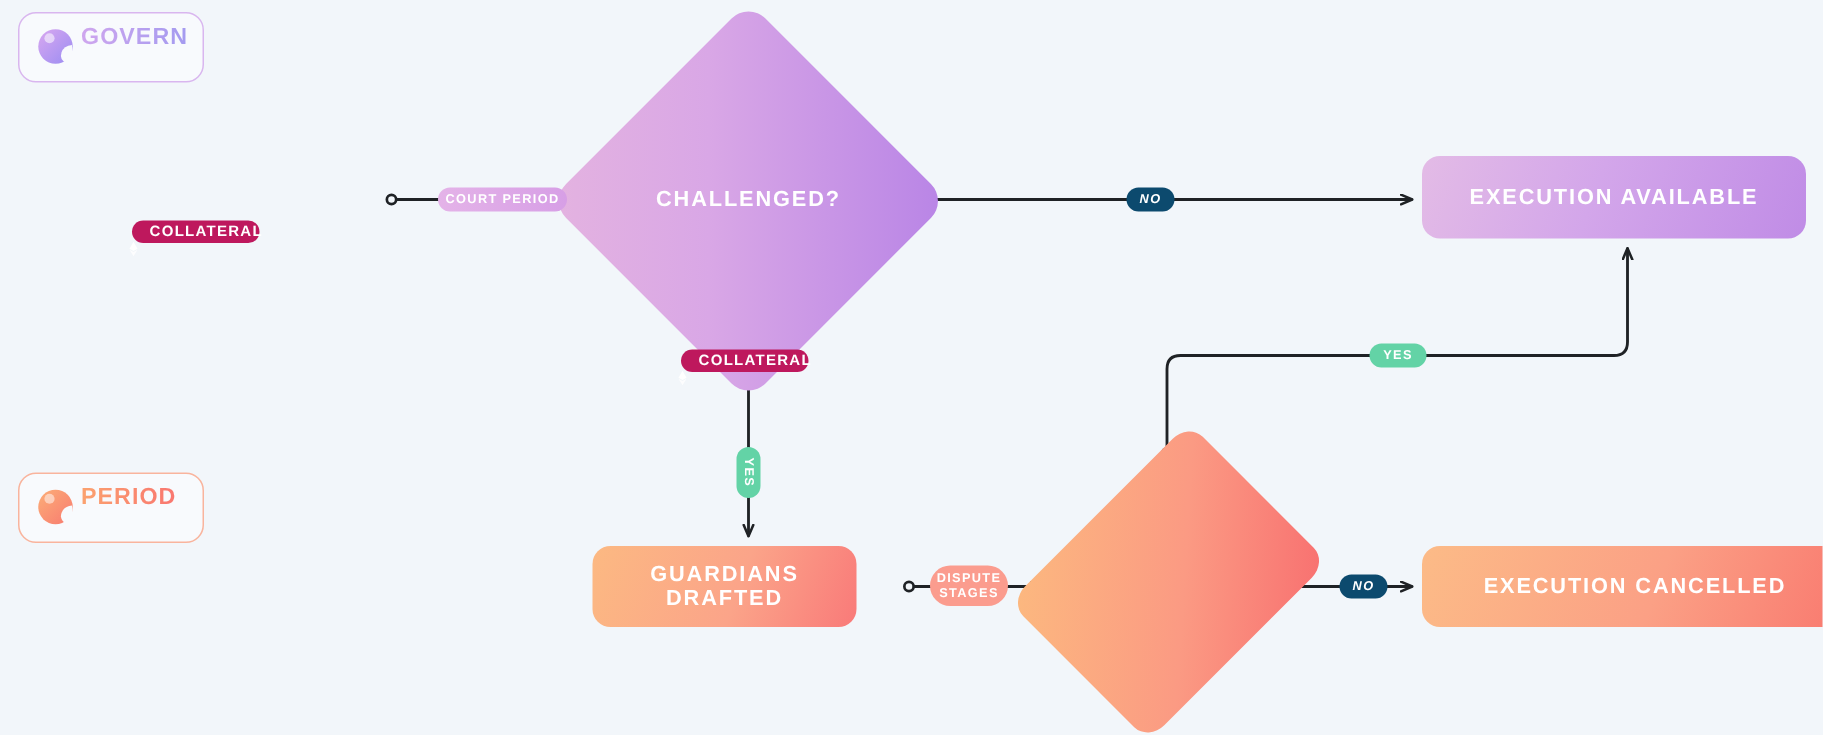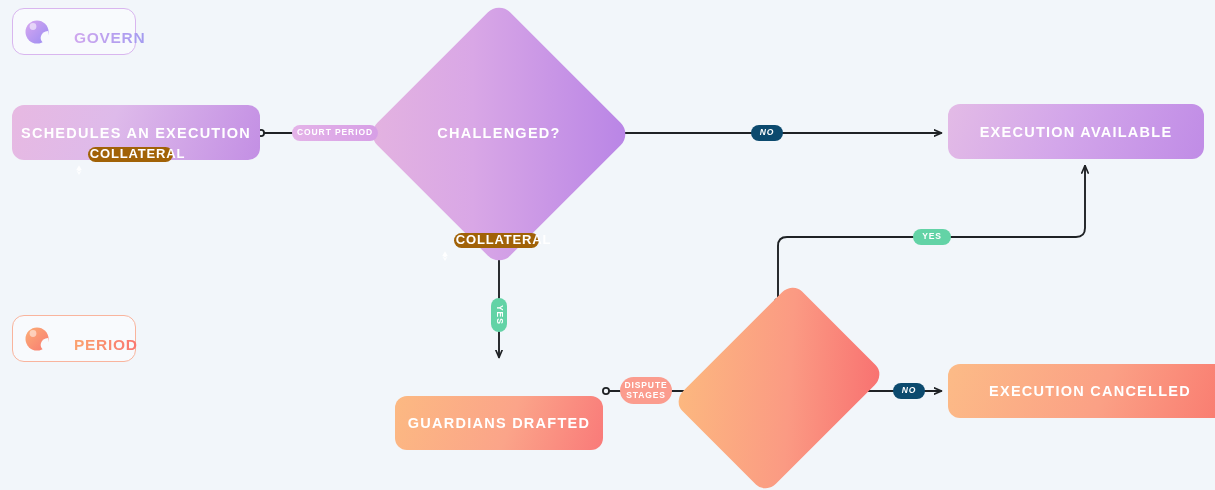--- a/index.html
+++ b/index.html
@@ -19,22 +19,22 @@
   }
   svg.edges {
     position: absolute; left: 0; top: 0;
     width: 1215px; height: 490px;
     pointer-events: none;
   }
 
   
   .legend {
     position: absolute;
-    display: flex; align-items: flex-end;
-    gap: 22px;
+    display: flex; align-items: flex-start;
+    gap: 2px;
     background: #f8fafd;
     border-radius: 12px;
     padding: 7px 16px 7px 9px;
     box-sizing: border-box;
   }
   .legend-govern {
     left: 12px; top: 8px;
     width: 124px; height: 47px;
     border: 1.6px solid #d9b6ef;
   }
@@ -82,21 +82,21 @@
   }
   .node-orange-a {
     background: linear-gradient(110deg, #fcb982 0%, #fba489 55%, #f97a79 100%);
   }
   .node-orange-b {
     background: linear-gradient(110deg, #fcbb87 0%, #fba085 55%, #f9796f 100%);
   }
 
   #node-schedules { left: 12px;  top: 105px; width: 248px; height: 55px; }
   #node-exec-avail { left: 948px; top: 104px; width: 256px; height: 55px; }
-  #node-guardians  { left: 395px; top: 364px; width: 208px; height: 54px; margin-top: 32px; }
+  #node-guardians  { left: 395px; top: 364px; width: 176px; height: 54px; }
   #node-exec-cancel{ left: 948px; top: 364px; width: 284px; height: 54px; }
 
   
   .diamond-wrap {
     position: absolute;
     display: flex; align-items: center; justify-content: center;
   }
   .diamond-shape {
     position: absolute; inset: 0;
     transform: rotate(45deg);
@@ -140,23 +140,23 @@
     box-sizing: border-box;
     text-align: center;
     line-height: 1.15;
     white-space: pre-line;
   }
   .pill-purple { background: linear-gradient(90deg,#e4b3e8 0%, #d79fe6 100%); }
   .pill-red    { background: #0c4a6e; font-style: italic; }
   .pill-green  { background: #63d3a6; }
   .pill-orange { background: #fb9c8e; }
   .pill-collateral {
-    background: #a16207;
+    background: #be185d;
     color: #fff;
-    font-size: 13px;
+    font-size: 10px;
     letter-spacing: 0.85px;
     gap: 8px;
     padding: 0 8px;
   }
   .eth-glyph { display:block; width: 6px; height: 10px; }
 
   #pill-delay      { left: 292px; top: 125px; width: 86px; height: 16px; }
   #pill-no-top     { left: 751px; top: 125px; width: 32px; height: 16px; }
   #pill-yes-right  { left: 913px; top: 229px; width: 38px; height: 16px; }
   #pill-dispute    { left: 620px; top: 377px; width: 52px; height: 27px; padding-top:1px;}
@@ -231,23 +231,20 @@
           </linearGradient>
         </defs>
         <circle cx="15" cy="15" r="11.5" fill="url(#cl)"></circle>
         <path d="M26 14 Q20.5 14.5 19 19 Q17.5 23.5 22 26 A11.5 11.5 0 0 0 26 14 Z" fill="#f8fafd"></path>
         <circle cx="11" cy="9.5" r="3.4" fill="#ffffff" opacity="0.5"></circle>
       </svg>
     </span>
     <span class="legend-label">PERIOD</span>
   </div>
 
-  <div class="node node-purple-a" id="node-schedules">
-    <span>SCHEDULES AN EXECUTION</span>
-  </div>
 
   <div class="diamond-wrap diamond-purple" id="diamond-challenged">
     <span class="diamond-shape"></span>
     <span class="diamond-label">CHALLENGED?</span>
   </div>
 
   <div class="node node-purple-b" id="node-exec-avail">
     <span>EXECUTION AVAILABLE</span>
   </div>
 

